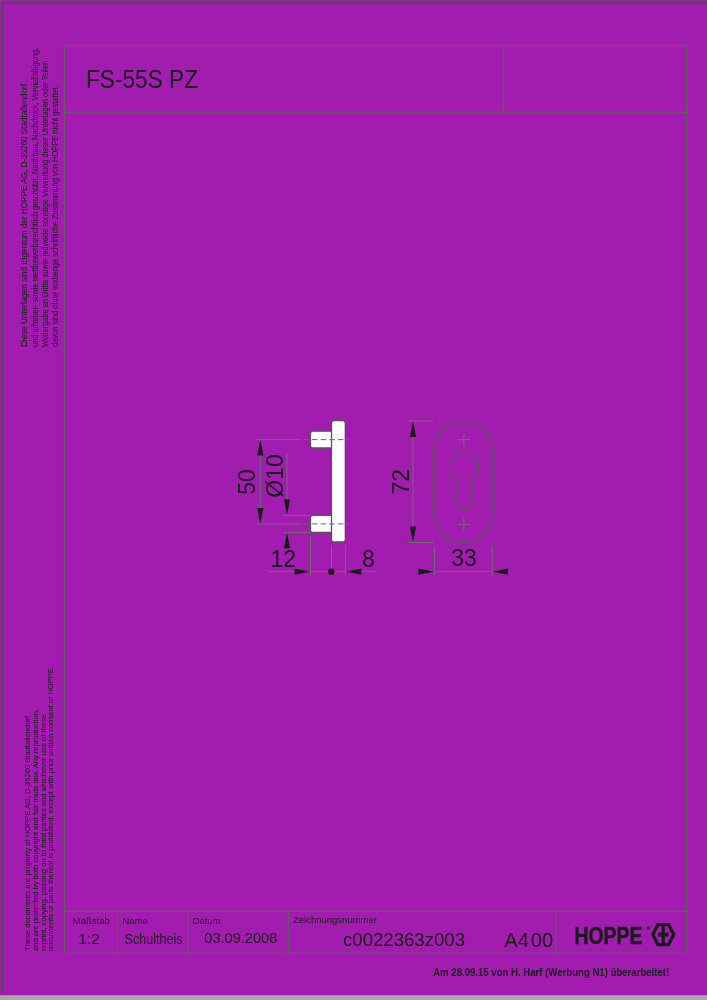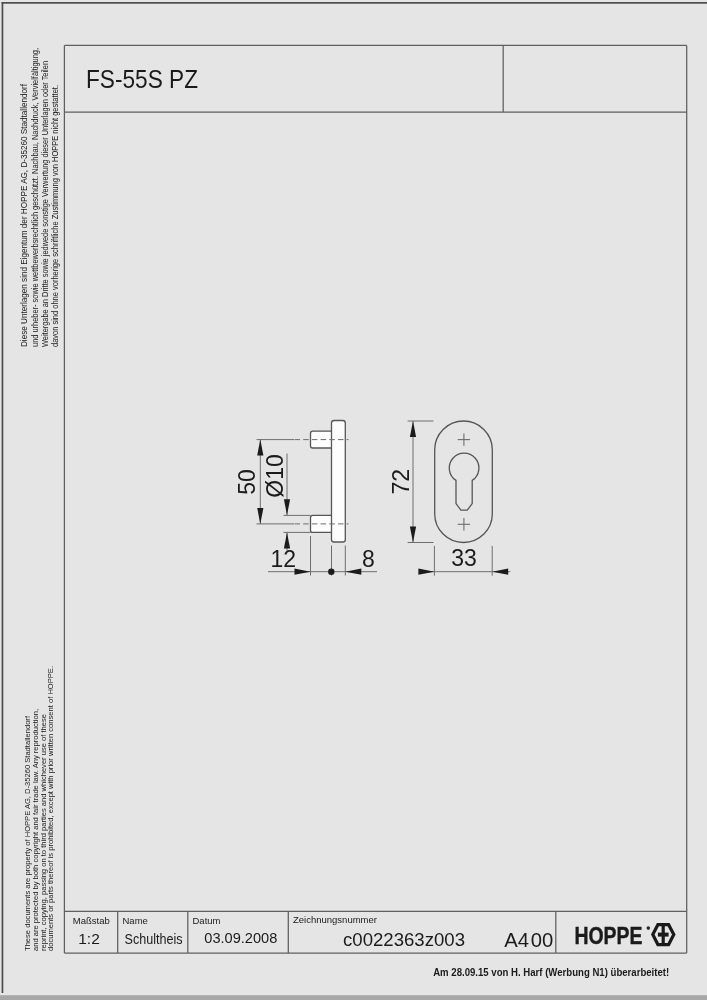--- a/index.html
+++ b/index.html
@@ -1,16 +1,16 @@
 <!DOCTYPE html>
 <html><head>
 <meta charset="utf-8">
 <style>
   html,body{margin:0;padding:0;background:#ffffff;}
-  #page{position:relative;width:707px;height:1000px;background:#e5e5e5;overflow:hidden;}
+  #page{position:relative;width:707px;height:1000px;background:#a21caf;overflow:hidden;}
   svg{position:absolute;left:0;top:0;}
   text{font-family:"Liberation Sans",sans-serif;fill:#1b1b1b;}
 </style>
 </head>
 <body>
 <div id="page">
 <svg width="707" height="1000" viewBox="0 0 707 1000">
 
   <rect x="1.6" y="2" width="705.4" height="1.7" fill="#4d4d4d"></rect>
   <rect x="1.6" y="2" width="1.7" height="991" fill="#4d4d4d"></rect>

